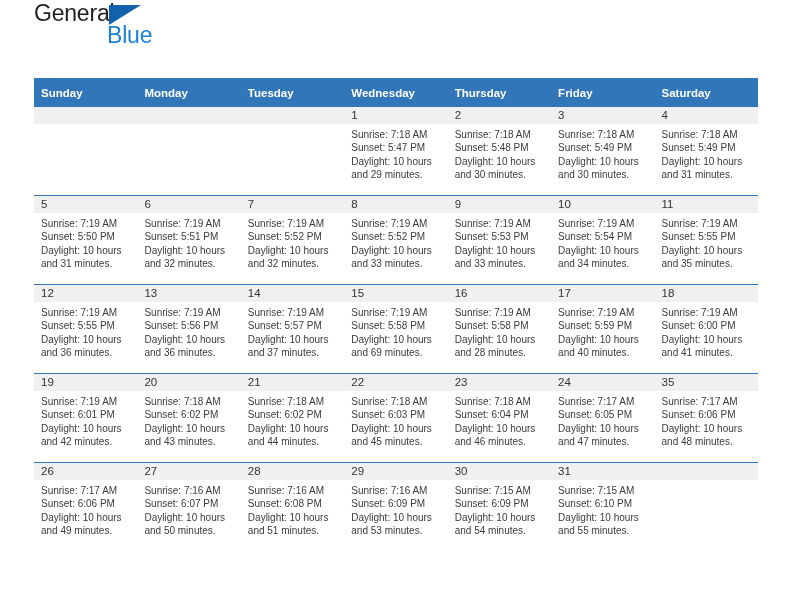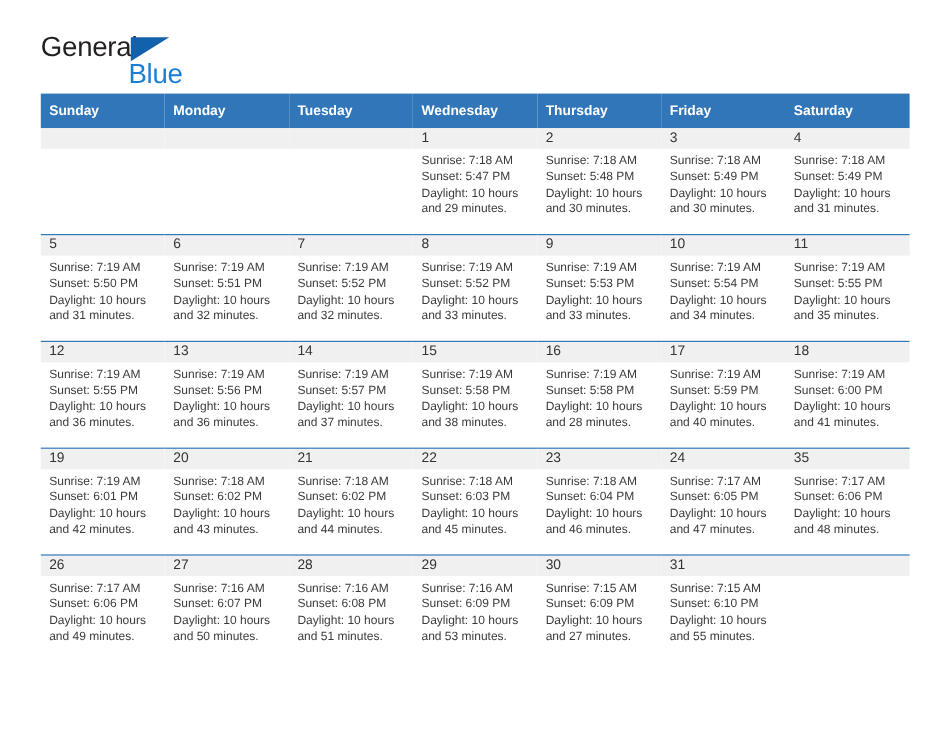--- a/index.html
+++ b/index.html
@@ -20,21 +20,20 @@
     height: 612px;
     box-sizing: border-box;
     padding: 0 34px;
   }
 
   
   .topbar {
     display: flex;
     align-items: flex-start;
     justify-content: space-between;
-    padding-top: 26px;
     height: 72px;
     box-sizing: border-box;
   }
   .brand {
     position: relative;
     width: 130px;
     height: 52px;
     user-select: none;
   }
   .brand-general {
@@ -342,21 +341,21 @@
             </div>
           </div>
         </td>
         <td>
           <div class="cell filled">
             <div class="daynum-band">15</div>
             <div class="cell-body">
               <div>Sunrise: 7:19 AM</div>
               <div>Sunset: 5:58 PM</div>
               <div>Daylight: 10 hours</div>
-              <div>and 38 minutes.</div>
+              <div>and 69 minutes.</div>
             </div>
           </div>
         </td>
         <td>
           <div class="cell filled">
             <div class="daynum-band">16</div>
             <div class="cell-body">
               <div>Sunrise: 7:19 AM</div>
               <div>Sunset: 5:58 PM</div>
               <div>Daylight: 10 hours</div>
@@ -513,21 +512,21 @@
             </div>
           </div>
         </td>
         <td>
           <div class="cell filled">
             <div class="daynum-band">30</div>
             <div class="cell-body">
               <div>Sunrise: 7:15 AM</div>
               <div>Sunset: 6:09 PM</div>
               <div>Daylight: 10 hours</div>
-              <div>and 27 minutes.</div>
+              <div>and 54 minutes.</div>
             </div>
           </div>
         </td>
         <td>
           <div class="cell filled">
             <div class="daynum-band">31</div>
             <div class="cell-body">
               <div>Sunrise: 7:15 AM</div>
               <div>Sunset: 6:10 PM</div>
               <div>Daylight: 10 hours</div>

